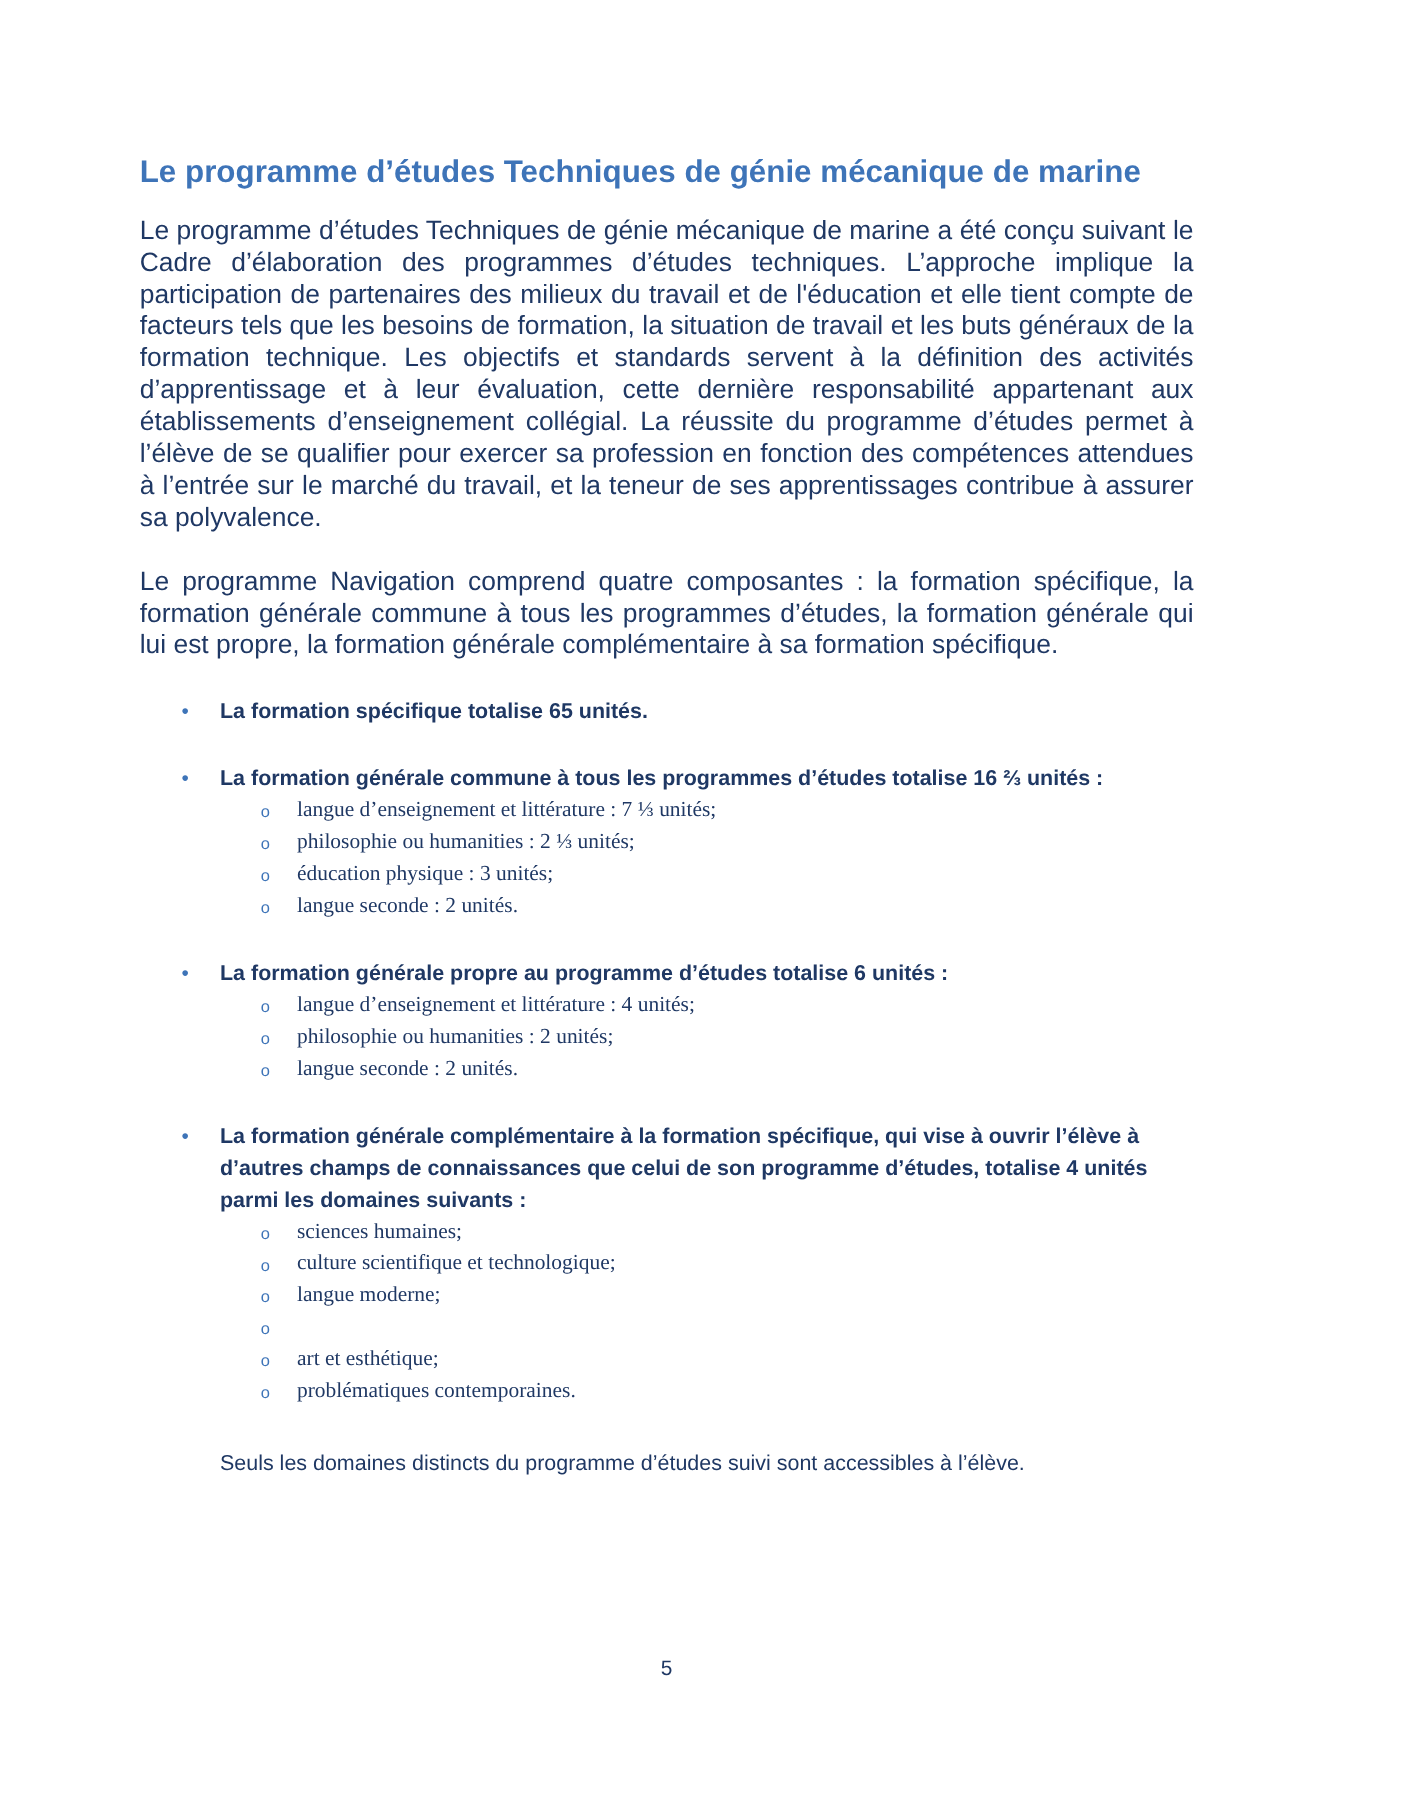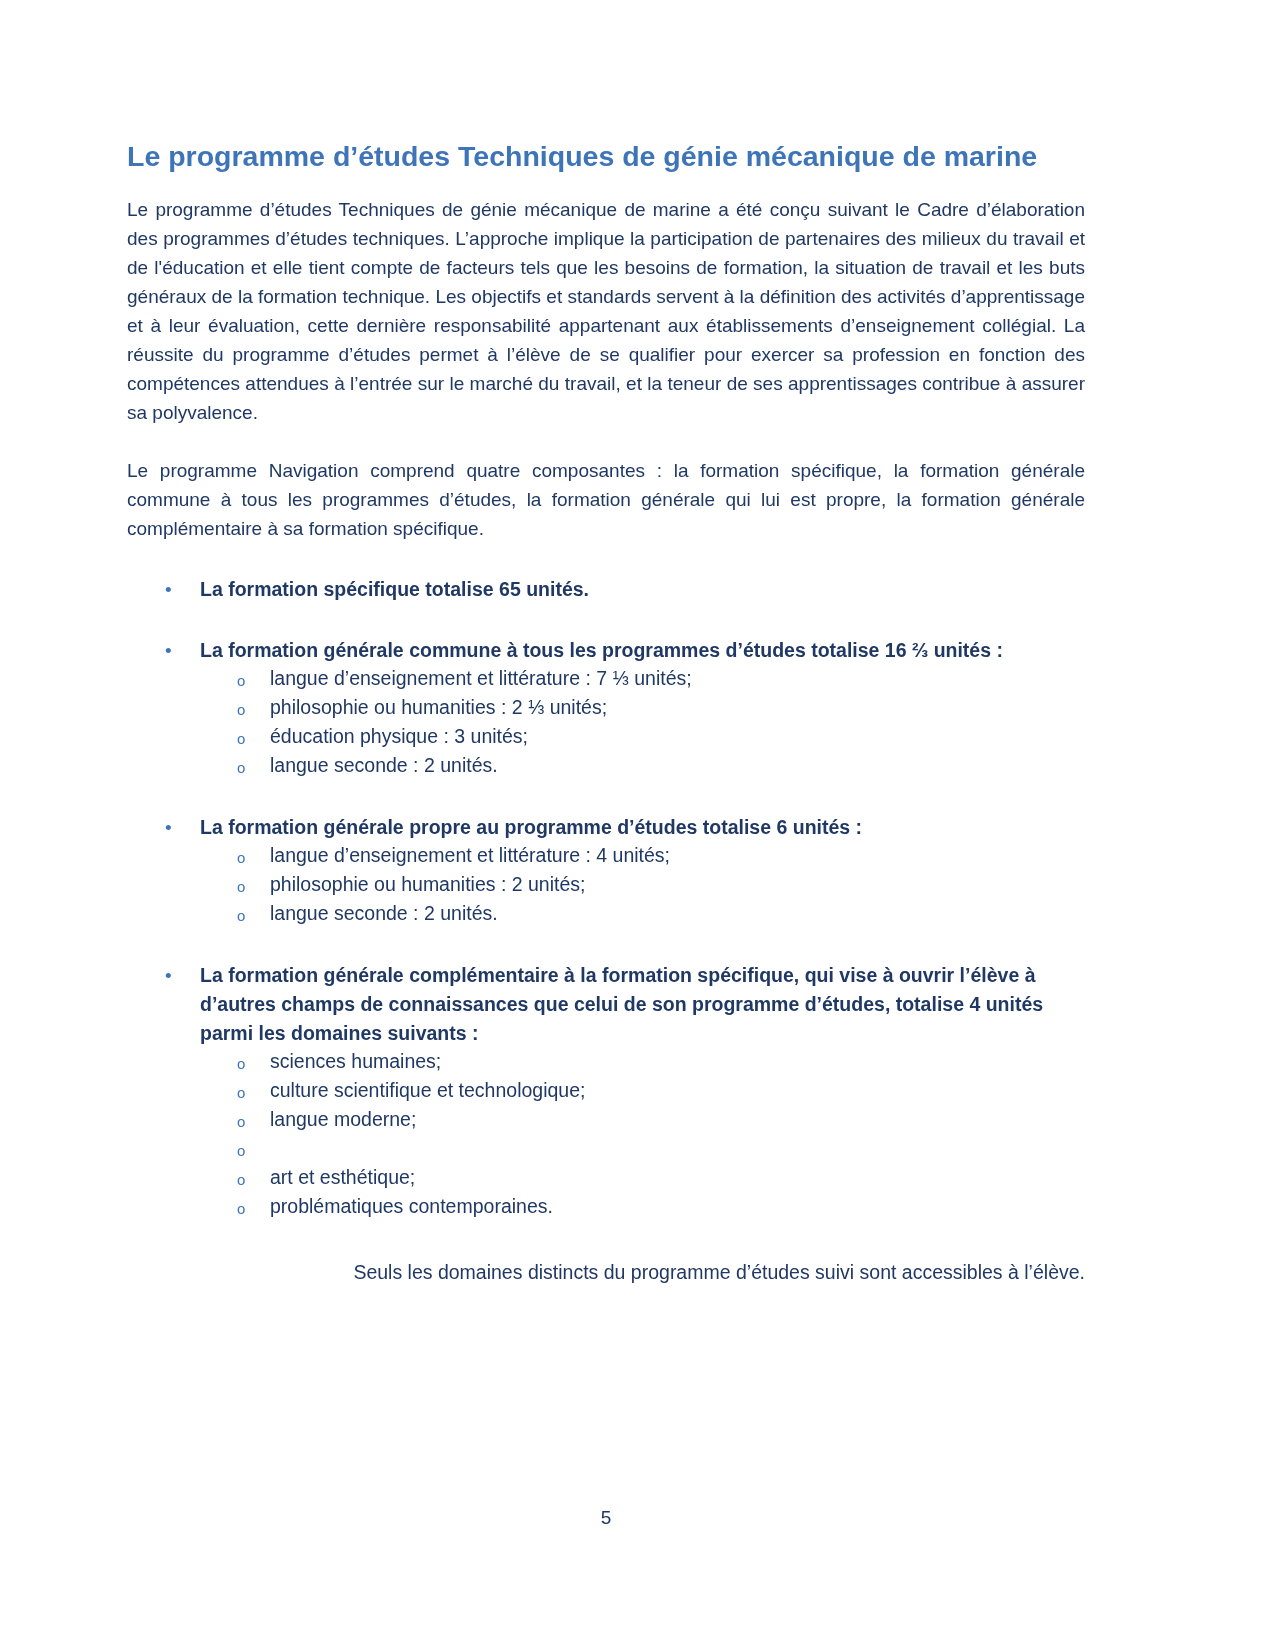--- a/index.html
+++ b/index.html
@@ -24,21 +24,21 @@
   }
   h1.doc-title {
     margin: 0 0 22px 0;
     font-size: 28.5px;
     font-weight: bold;
     color: #3E74B8;
     white-space: nowrap;
   }
   .para {
     margin: 0 0 29px 0;
-    font-size: 19px;
+    font-size: 24px;
     line-height: 29px;
     text-align: justify;
   }
   .bullet-block {
     margin-top: 32px;
   }
   .bullet-row {
     display: flex;
     align-items: flex-start;
   }
@@ -64,26 +64,26 @@
     margin-left: 110px;
     color: #3E74B8;
     font-size: 15px;
     line-height: 27px;
     padding-top: 2px;
   }
   .s-text {
     flex: 1;
     font-size: 19.5px;
     line-height: 27px;
+    font-family: Liberation Serif, serif;
   }
   .closing {
     margin: 36px 0 0 73px;
     font-size: 19.5px;
     line-height: 29px;
-    text-align: right;
   }
   .footer-doc-title {
     position: absolute;
     left: 127px;
     top: 1478px;
     width: 958px;
     text-align: right;
     font-size: 19px;
     line-height: 24px;
   }

